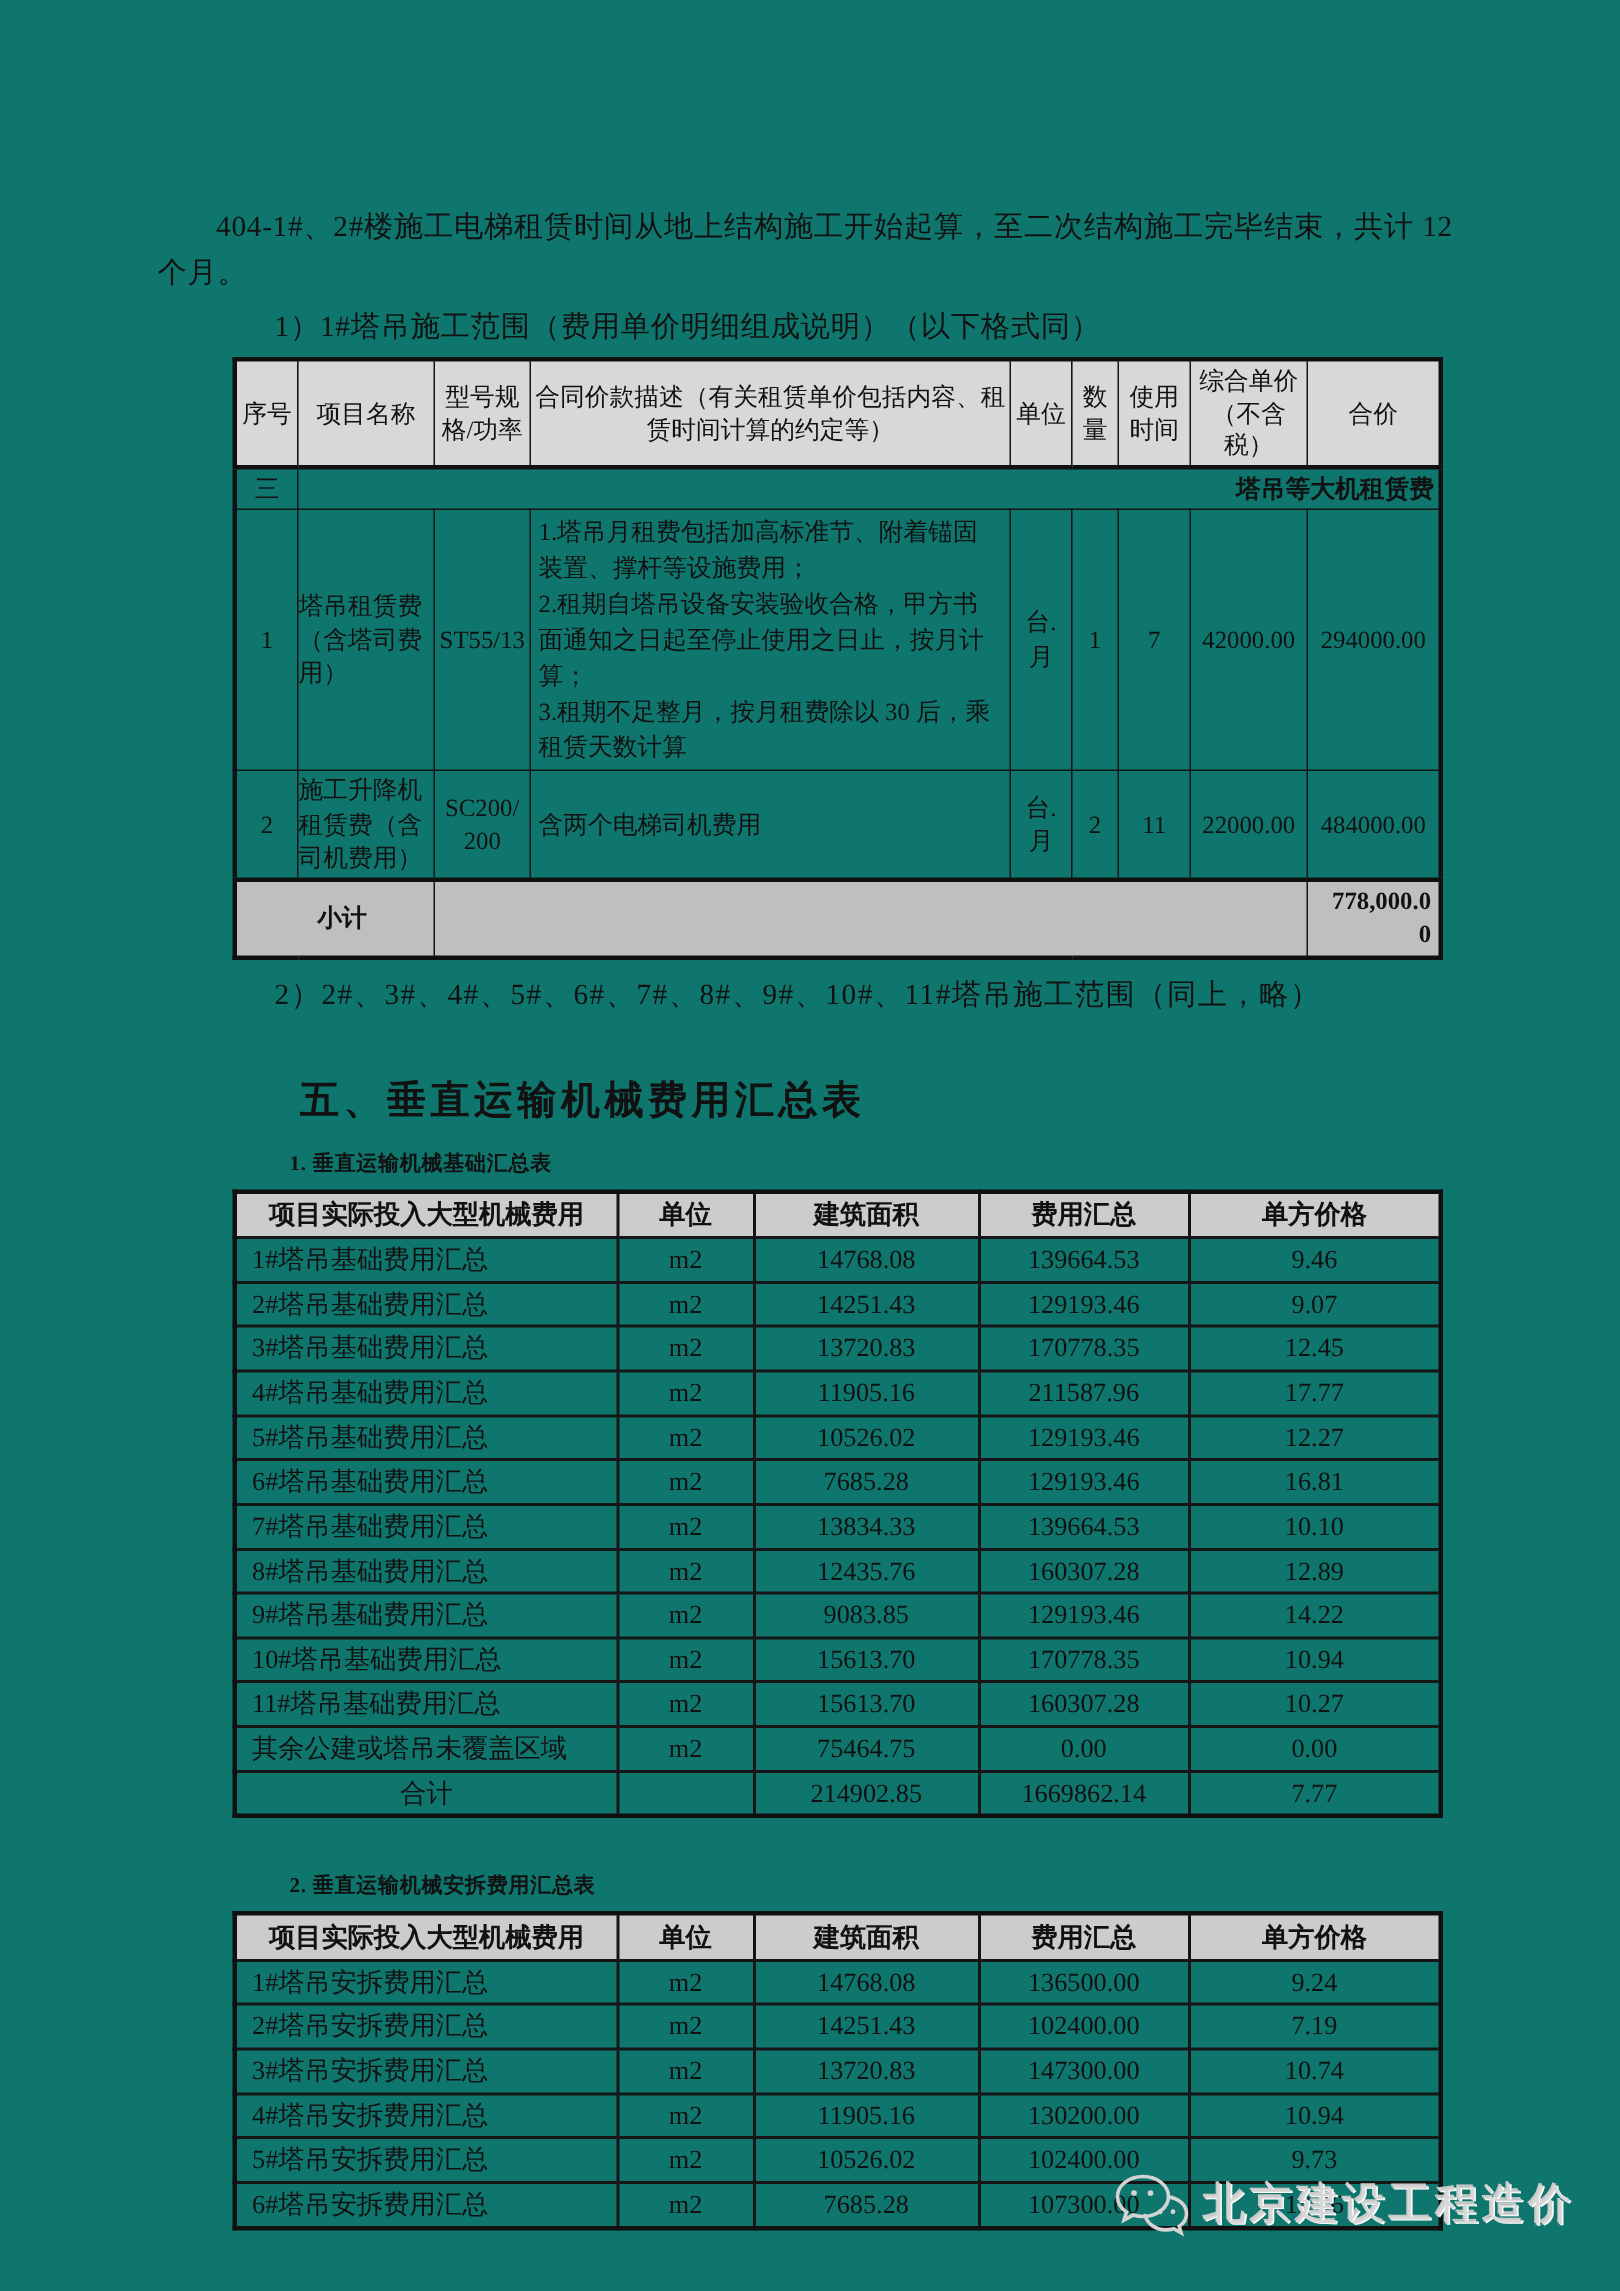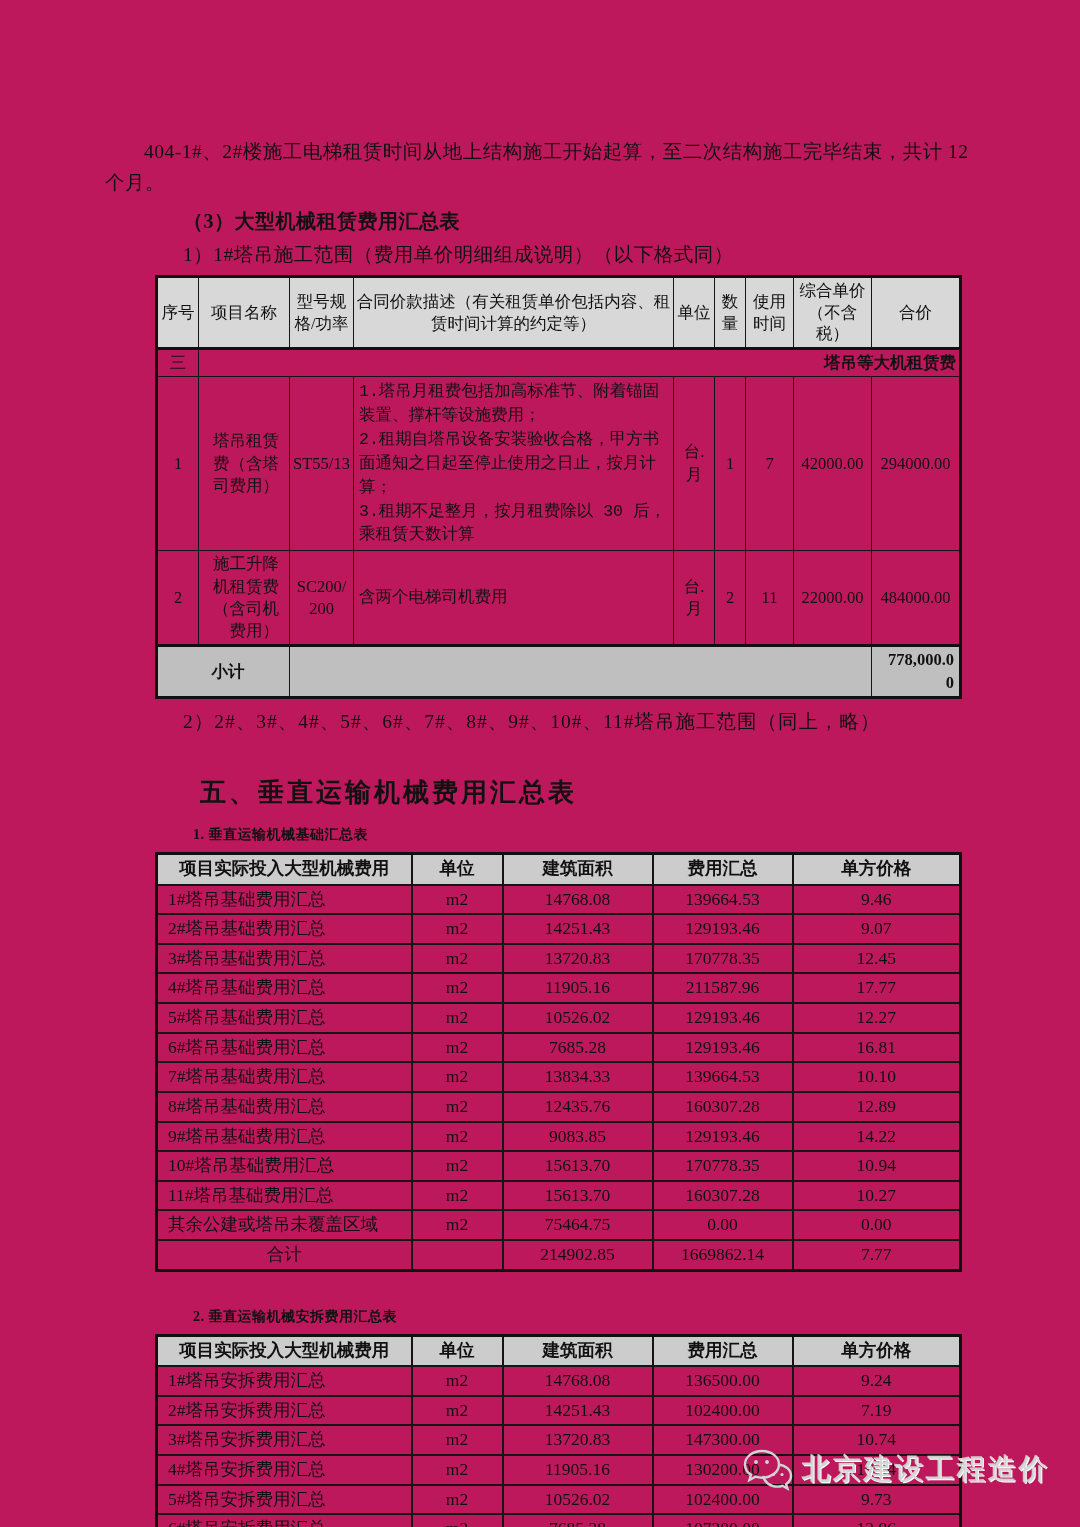--- a/index.html
+++ b/index.html
@@ -1,21 +1,21 @@
 <!DOCTYPE html>
 <html><head>
 <meta charset="utf-8">
 <style>
   * { margin: 0; padding: 0; box-sizing: border-box; }
   html, body { background: #ffffff; }
   .page {
     position: relative;
     width: 1080px;
     height: 1527px;
-    background: #be185d;
+    background: #0f766e;
     font-family: "Liberation Serif", "DejaVu Serif", serif;
     color: #111;
     overflow: hidden;
   }
   .content {
     position: absolute;
     left: 105px;
     top: 136px;
     width: 872px;
   }
@@ -57,27 +57,26 @@
   }
   .rental thead th {
     background: #d8d8d8;
     border-bottom: 3px solid #101010;
     height: 62px;
     line-height: 1.3;
     padding: 2px 2px;
   }
   .rental .group-row td { height: 26px; }
   .rental .group-label { font-weight: bold; text-align: right; }
-  .rental td.cell-name { text-align: right; padding: 2px 10px; }
+  .rental td.cell-name { text-align: left; padding: 2px 0; }
   .rental td.cell-desc {
     text-align: left;
     white-space: pre-line;
     padding: 3px 5px;
     line-height: 1.45;
-    font-family: Liberation Mono, monospace;
   }
   .rental tr.subtotal-row td {
     background: #bfbfbf;
     border-top: 3px solid #101010;
     height: 32px;
     padding-left: 12px;
   }
   .rental .subtotal-label { font-weight: bold; text-align: center; }
   .rental .subtotal-value { font-weight: bold; text-align: right; padding-right: 5px; }
   .h-note2 {
@@ -126,21 +125,20 @@
   .watermark svg { display: block; }
 </style>
 </head>
 <body>
 
 <div class="page">
   <div class="content">
 
     <p class="intro">404-1#、2#楼施工电梯租赁时间从地上结构施工开始起算，至二次结构施工完毕结束，共计 12 个月。</p>
 
-    <div class="h-sec3">（3）大型机械租赁费用汇总表</div>
     <div class="h-sub1">1）1#塔吊施工范围（费用单价明细组成说明）（以下格式同）</div>
 
     <table class="rental">
       <colgroup>
         <col style="width:42px">
           <col style="width:91px">
           <col style="width:64px">
         <col style="width:320px">
           <col style="width:41px">
           <col style="width:31px">

